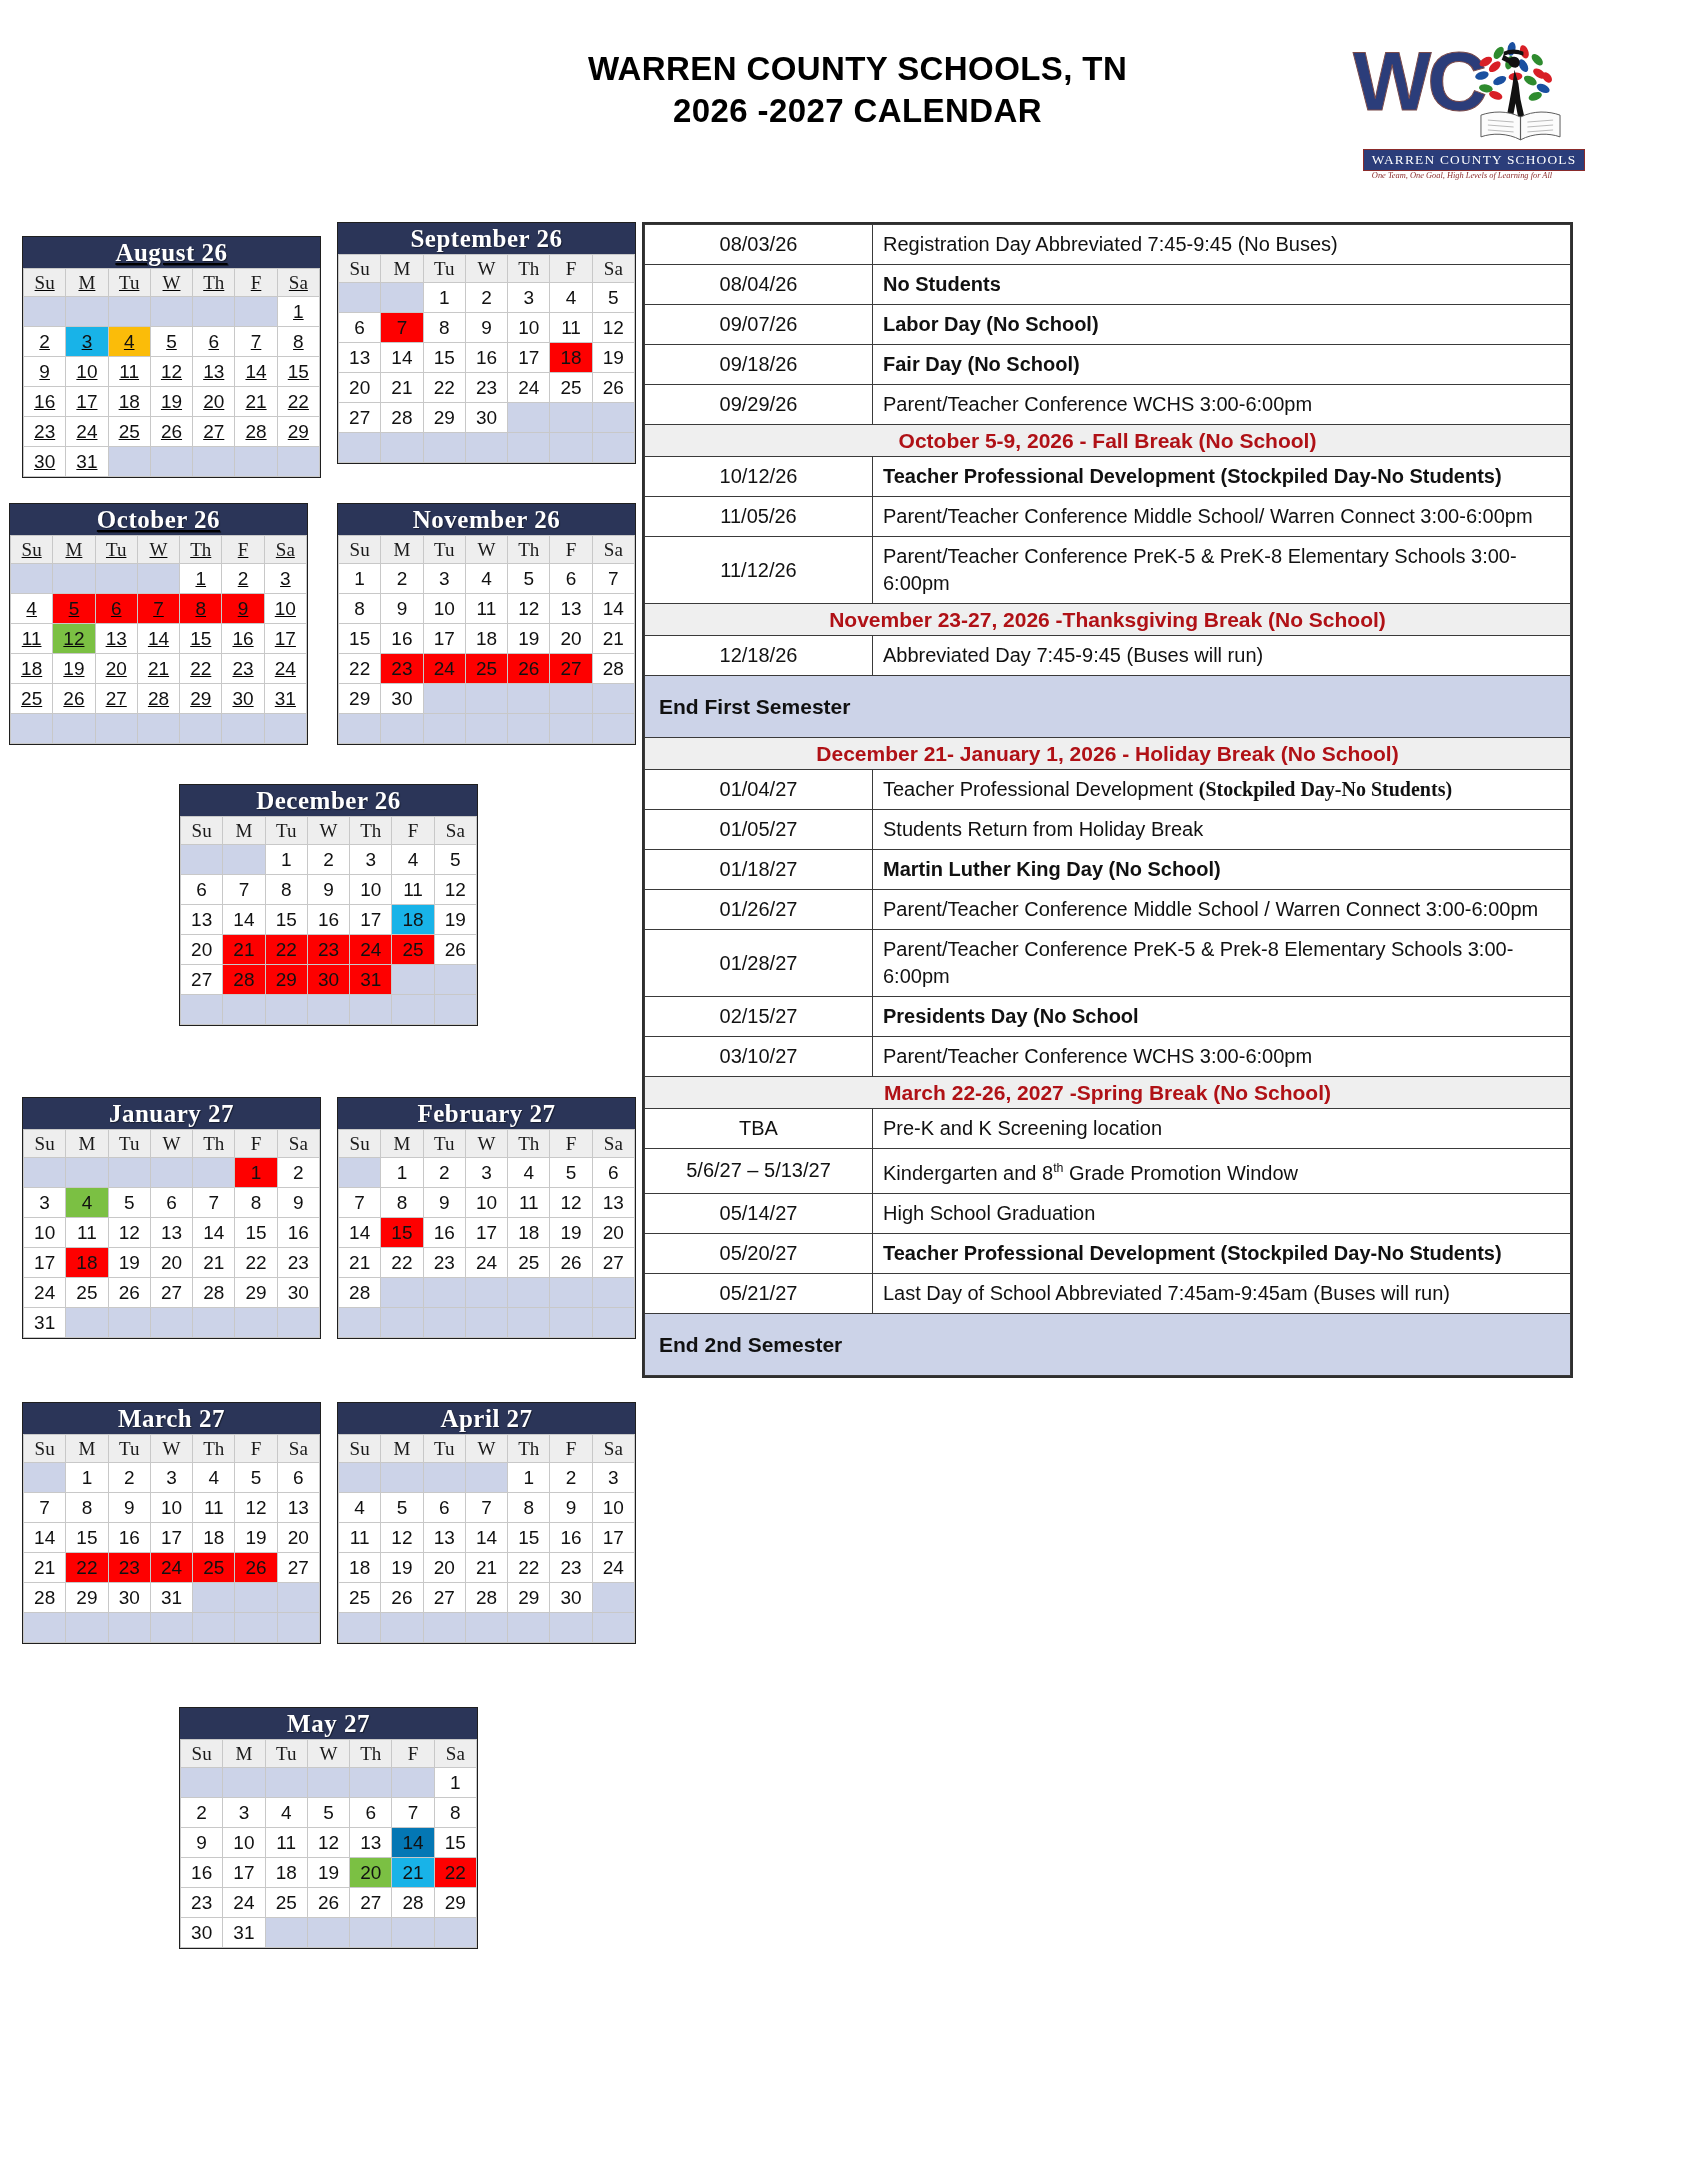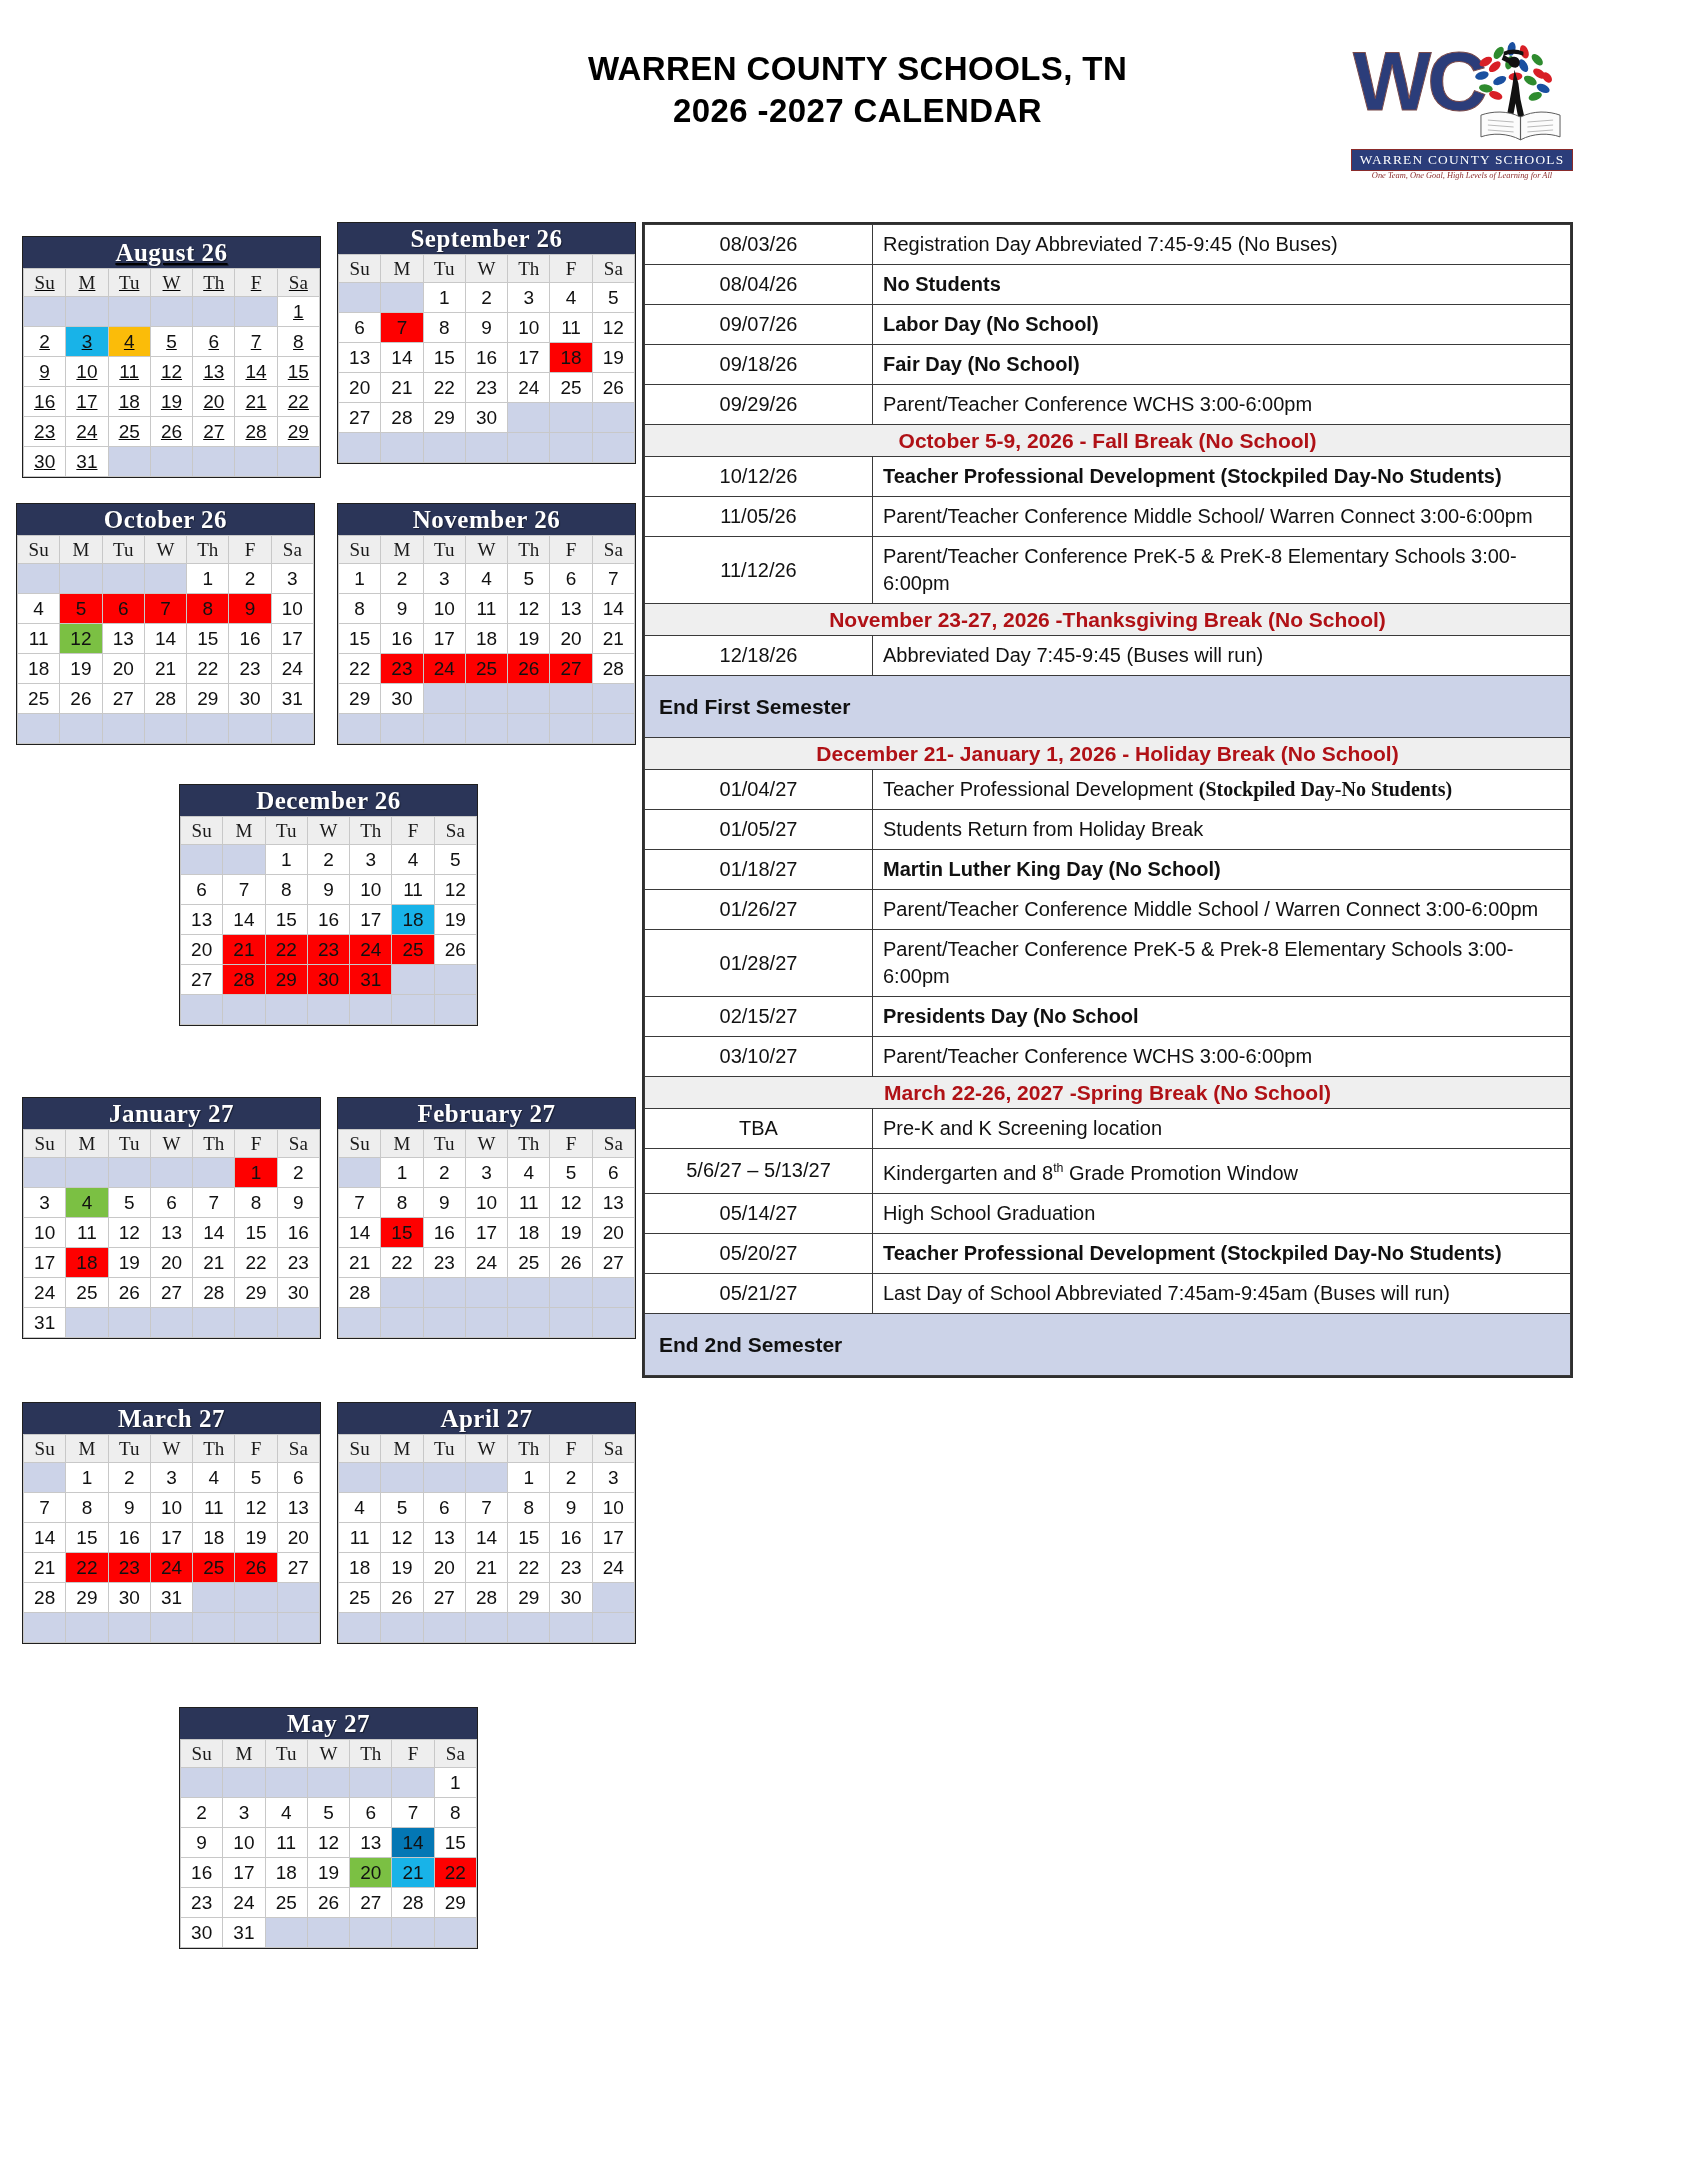--- a/index.html
+++ b/index.html
@@ -31,21 +31,21 @@
   .logo-wc{
     position:absolute; left:6px; top:8px;
     font-family:"Liberation Sans", sans-serif;
     font-weight:bold; font-size:83px; line-height:83px;
     color:#2b3d7a; letter-spacing:-4px;
     -webkit-text-stroke:1px #7a4a4a;
   }
   .logo-tree{position:absolute; left:119px; top:8px; width:99px; height:84px;}
   .logo-book{position:absolute; left:131px; top:77px; width:85px; height:34px;}
   .logo-bar{
-    position:absolute; left:4px; top:117px; width:222px; height:22px;
+    position:absolute; left:16px; top:117px; width:222px; height:22px;
     background:#2b3d7a; border:1.5px solid #8a2b2b; box-sizing:border-box;
     color:#fff; font-family:"Liberation Serif", serif;
     font-size:13.4px; letter-spacing:1.2px; text-align:center; line-height:20px;
   }
   .logo-tag{
     position:absolute; left:4px; top:139px; width:222px;
     color:#8a2b2b; font-family:"Liberation Serif", serif;
     font-style:italic; font-size:8.4px; text-align:center;
   }
 
@@ -314,21 +314,21 @@
             <td class="pad"></td>
             <td class="pad"></td>
             <td class="pad"></td>
             <td class="pad"></td>
             <td class="pad"></td>
             <td class="pad"></td>
           </tr>
         </tbody>
       </table>
     </div>
-    <div class="cal" style="left: 16px; top: 503px;">
+    <div class="cal" style="left: 9px; top: 503px; text-decoration: underline;">
       <div class="cal-title">October 26</div>
       <table class="cal-grid">
         <thead>
           <tr>
             <th>Su</th>
             <th>M</th>
             <th>Tu</th>
             <th>W</th>
             <th>Th</th>
             <th>F</th>

